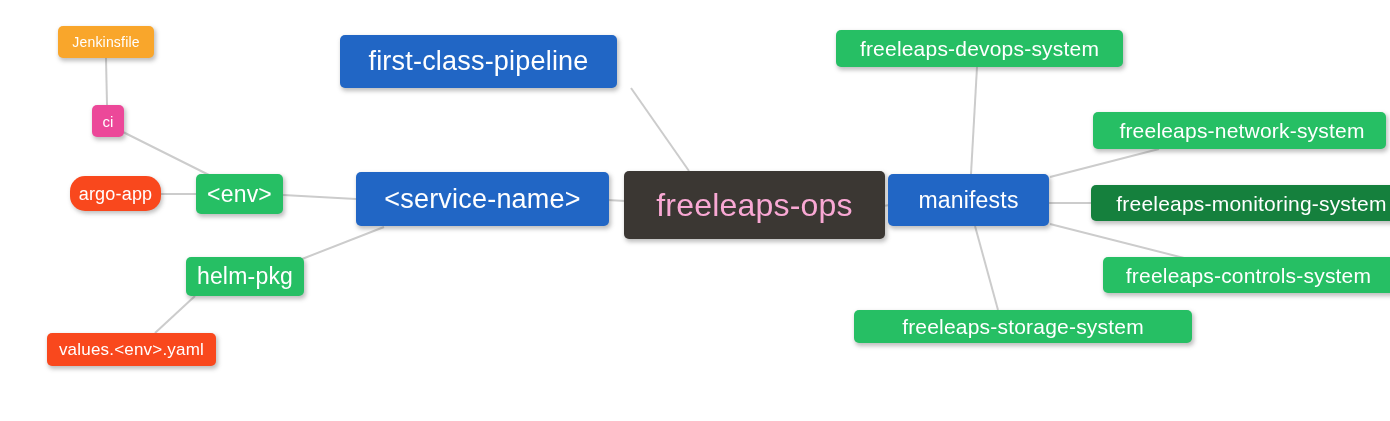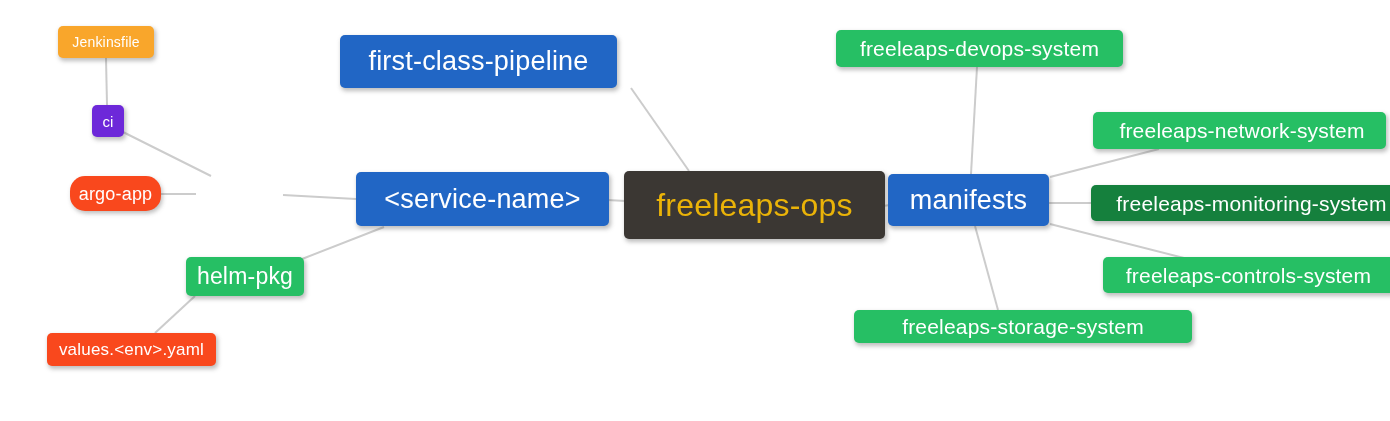--- a/index.html
+++ b/index.html
@@ -50,36 +50,37 @@
     <line x1="844" y1="206" x2="851" y2="205" stroke="#cccccc"></line>
     <line x1="938" y1="67" x2="932" y2="174" stroke="#cccccc"></line>
     <line x1="1011" y1="177" x2="1120" y2="149" stroke="#cccccc"></line>
     <line x1="1010" y1="203" x2="1052" y2="203" stroke="#cccccc"></line>
     <line x1="1011" y1="224" x2="1145" y2="258" stroke="#cccccc"></line>
     <line x1="936" y1="226" x2="959" y2="310" stroke="#cccccc"></line>
   </svg>
 
   <div class="node" style="left: 19px; top: 26px; width: 96px; height: 32px; font-size: 14px; background: rgb(249, 166, 43); color: rgb(255, 255, 255);">Jenkinsfile</div>
 
-  <div class="node" style="left: 53px; top: 105px; width: 32px; height: 32px; font-size: 15px; background: #6d28d9; color: rgb(255, 255, 255);">ci</div>
+  <div class="node" style="left: 53px; top: 105px; width: 32px; height: 32px; font-size: 15px; background: #ec4899; color: rgb(255, 255, 255);">ci</div>
 
   <div class="node" style="left: 31px; top: 176px; width: 91px; height: 35px; font-size: 18px; background: rgb(249, 72, 29); color: rgb(255, 255, 255); border-radius: 15px;">argo-app</div>
 
+  <div class="node" style="left: 157px; top: 174px; width: 87px; height: 40px; font-size: 23px; background: rgb(38, 191, 100); color: rgb(255, 255, 255);">&lt;env&gt;</div>
 
   <div class="node" style="left: 147px; top: 257px; width: 118px; height: 39px; font-size: 23px; background: rgb(38, 191, 100); color: rgb(255, 255, 255);">helm-pkg</div>
 
   <div class="node" style="left: 8px; top: 333px; width: 169px; height: 33px; font-size: 17px; background: rgb(249, 72, 29); color: rgb(255, 255, 255);">values.&lt;env&gt;.yaml</div>
 
   <div class="node" style="left: 301px; top: 35px; width: 277px; height: 53px; font-size: 27px; background: rgb(33, 102, 197); color: rgb(255, 255, 255);">first-class-pipeline</div>
 
   <div class="node" style="left: 317px; top: 172px; width: 253px; height: 54px; font-size: 27px; background: rgb(33, 102, 197); color: rgb(255, 255, 255);">&lt;service-name&gt;</div>
 
-  <div class="node" style="left: 585px; top: 171px; width: 261px; height: 68px; font-size: 32px; background: rgb(59, 55, 51); color: #eab308;">freeleaps-ops</div>
+  <div class="node" style="left: 585px; top: 171px; width: 261px; height: 68px; font-size: 32px; background: rgb(59, 55, 51); color: #f9a8d4;">freeleaps-ops</div>
 
-  <div class="node" style="left: 849px; top: 174px; width: 161px; height: 52px; font-size: 27px; background: rgb(33, 102, 197); color: rgb(255, 255, 255);">manifests</div>
+  <div class="node" style="left: 849px; top: 174px; width: 161px; height: 52px; font-size: 23px; background: rgb(33, 102, 197); color: rgb(255, 255, 255);">manifests</div>
 
   <div class="node" style="left: 797px; top: 30px; width: 287px; height: 37px; font-size: 21px; background: rgb(38, 191, 100); color: rgb(255, 255, 255);">freeleaps-devops-system</div>
 
   <div class="node" style="left: 1054px; top: 112px; width: 293px; height: 37px; font-size: 21px; background: rgb(38, 191, 100); color: rgb(255, 255, 255); padding-left: 13px;">freeleaps-network-system</div>
 
   <div class="node" style="left: 1052px; top: 185px; width: 321px; height: 36px; font-size: 21px; background: #15803d; color: rgb(255, 255, 255);">freeleaps-monitoring-system</div>
 
   <div class="node" style="left: 1064px; top: 257px; width: 291px; height: 36px; font-size: 21px; background: rgb(38, 191, 100); color: rgb(255, 255, 255);">freeleaps-controls-system</div>
 
   <div class="node" style="left: 815px; top: 310px; width: 338px; height: 33px; font-size: 21px; background: rgb(38, 191, 100); color: rgb(255, 255, 255);">freeleaps-storage-system</div>

